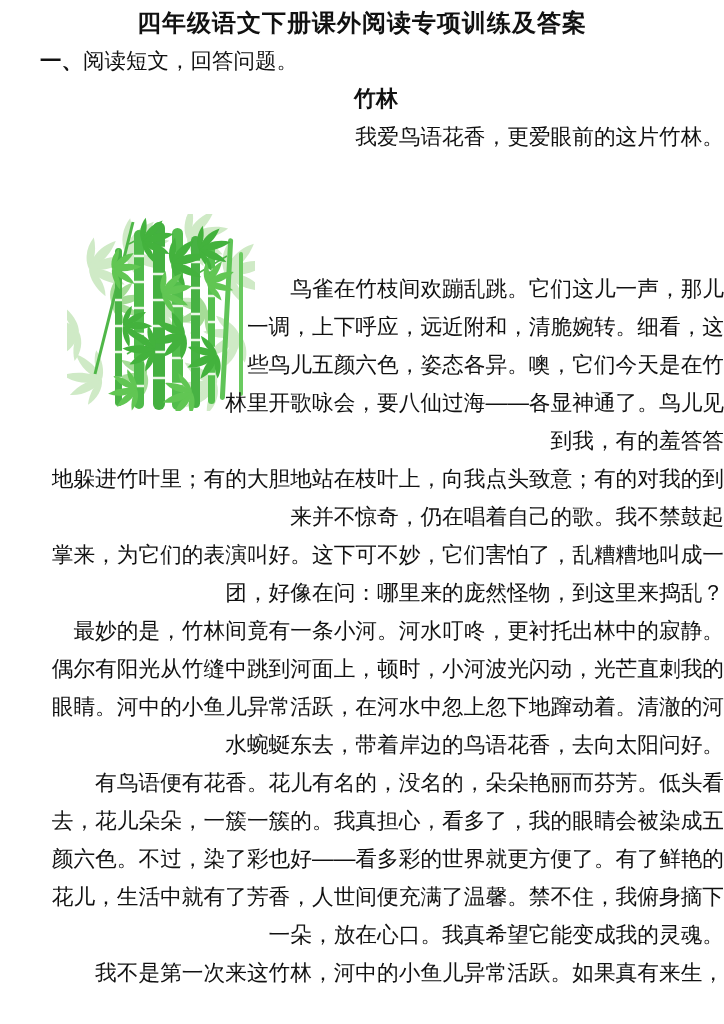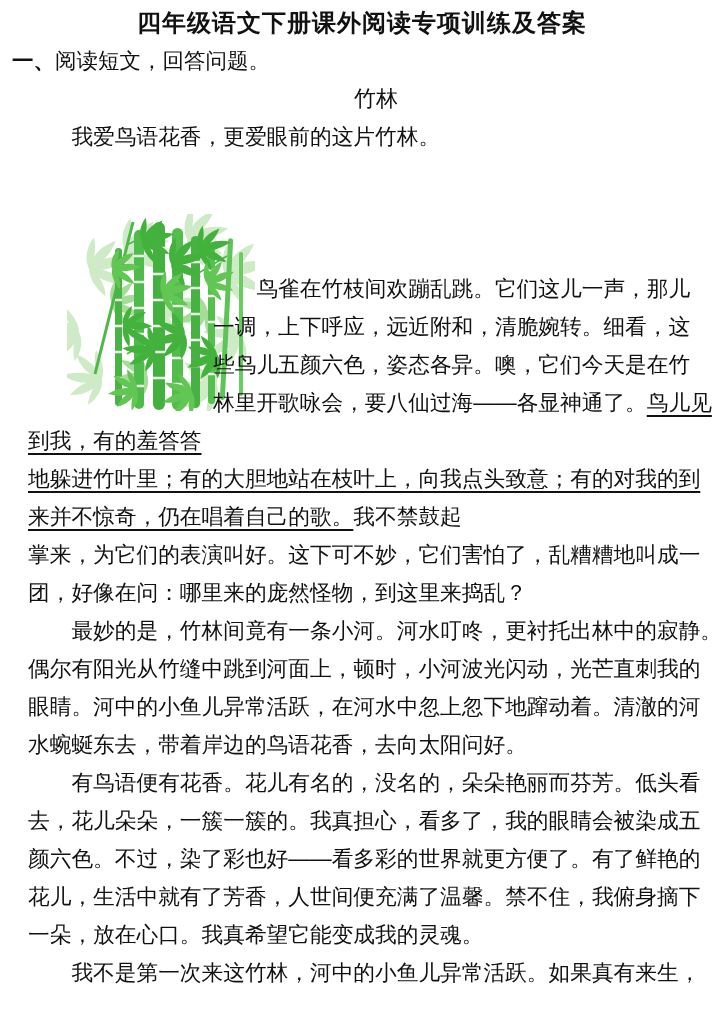--- a/index.html
+++ b/index.html
@@ -7,34 +7,33 @@
     width: 724px; height: 1024px; overflow: hidden;
     background: #ffffff; color: #111111;
     font-family: "Liberation Sans", sans-serif;
   }
   .page { padding-top: 4px; }
   .title {
     margin: 0; font-size: 24px; font-weight: bold;
     text-align: center; line-height: 38px; letter-spacing: 1px;
   }
   .section-line {
-    font-size: 21.5px; line-height: 38px; padding-left: 12px;
+    font-size: 21.5px; line-height: 38px; padding-left: 40px;
   }
   .section-label { font-weight: bold; }
   .passage-title {
-    font-size: 22px; font-weight: normal; text-align: center;
+    font-size: 22px; font-weight: bold; text-align: center;
     line-height: 38px; width: 696px; margin-left: 28px;
   }
   .passage {
     width: 696px; margin-left: 28px;
     font-size: 21.7px; line-height: 38px; text-align: left;
   }
-  .passage p { margin: 0; text-indent: 2em; }
+  .passage p { margin: 0; text-indent: 2em; text-align: right; }
   .ul {
-    text-decoration: underline;
     text-underline-offset: 5px;
     text-decoration-thickness: 2px;
   }
   #bamboo-float {
     display: block; float: left;
     width: 188px; height: 197px;
     margin: 58px 1px 8px -4px;
   }
 </style>
 </head>

